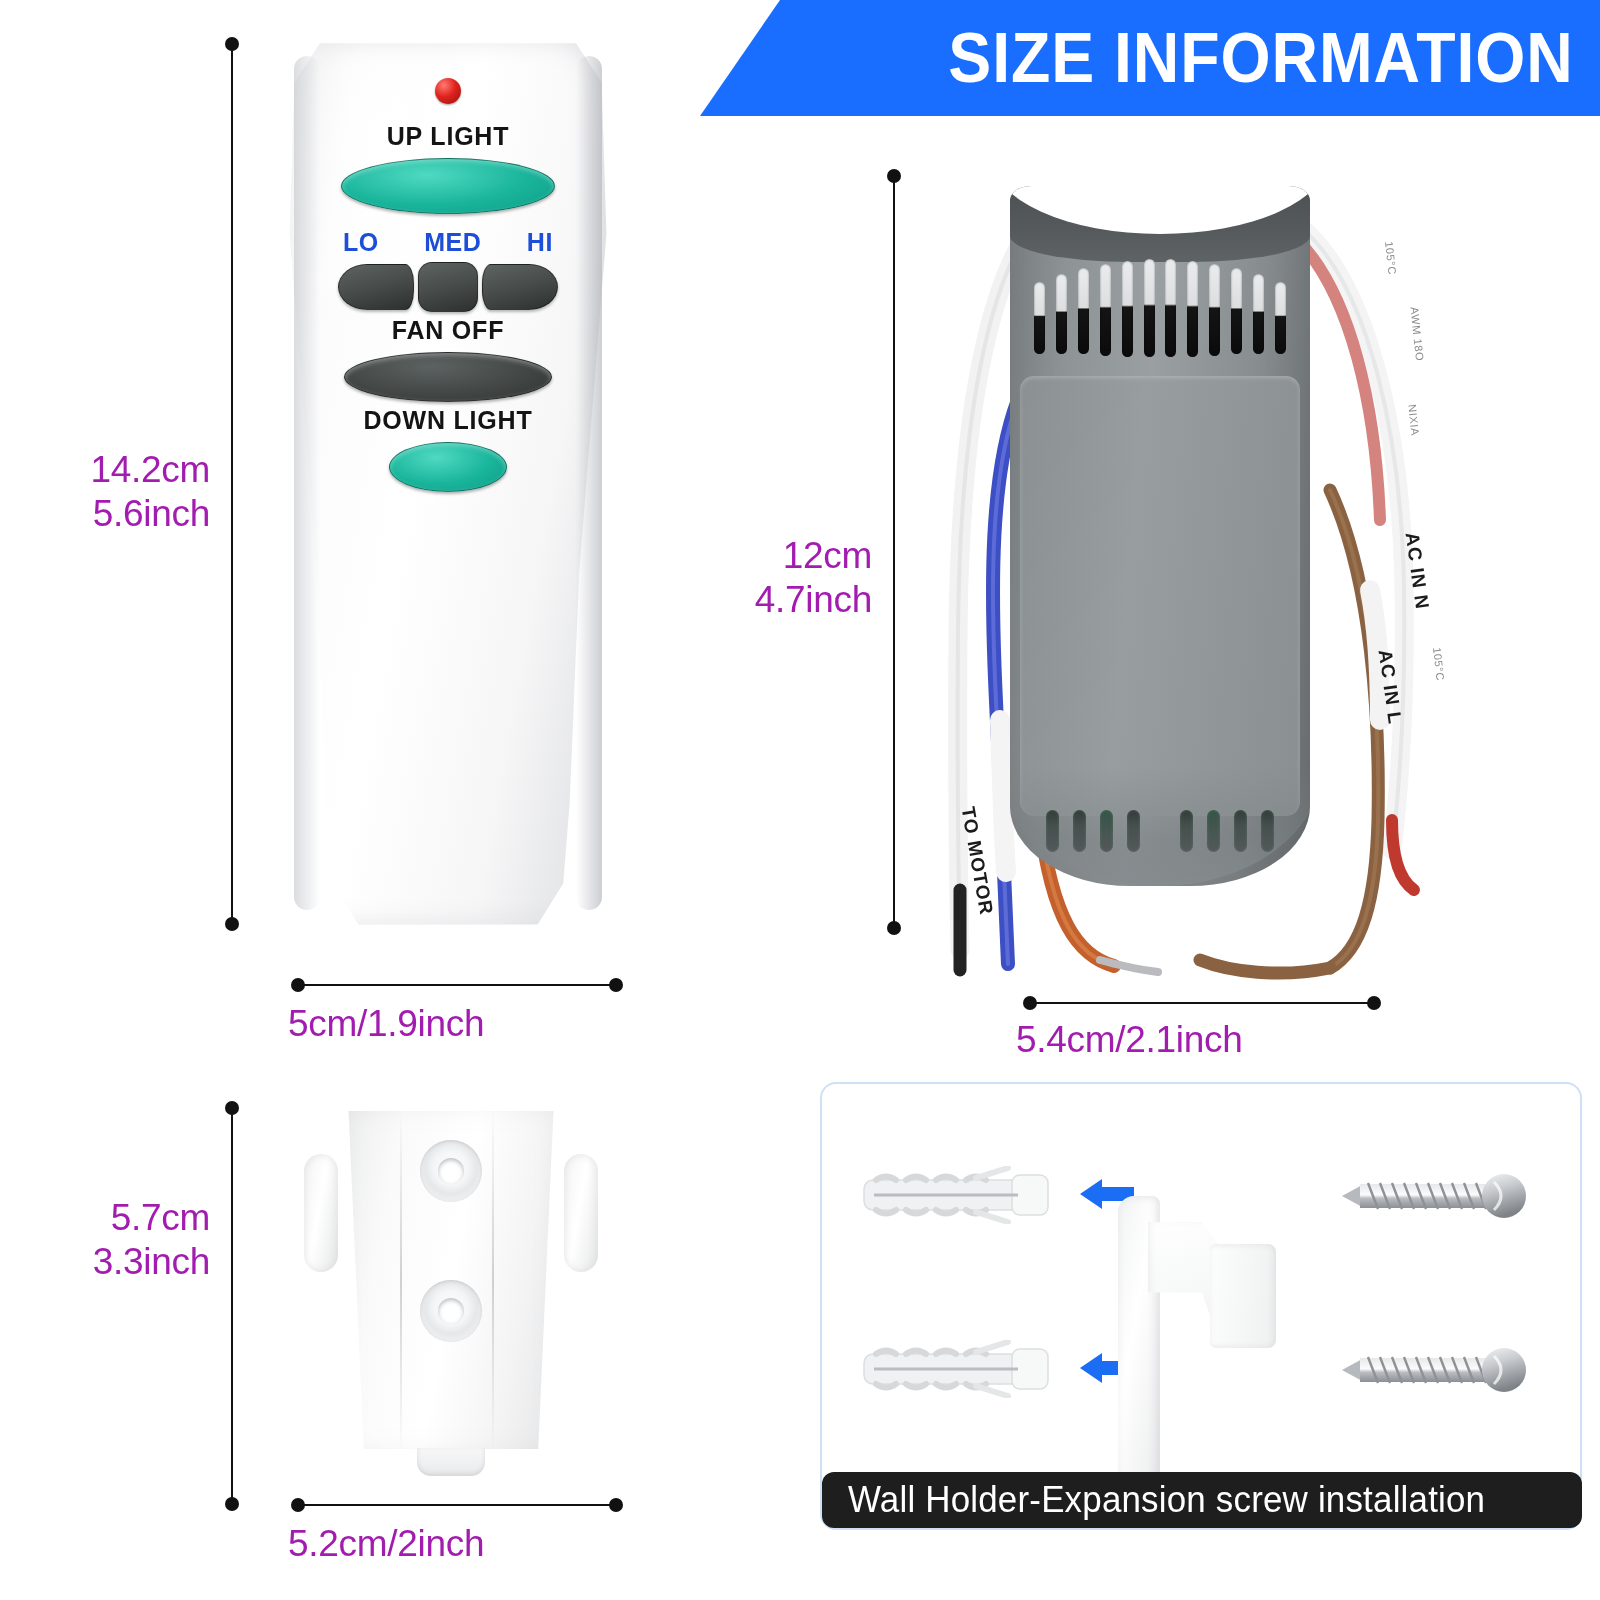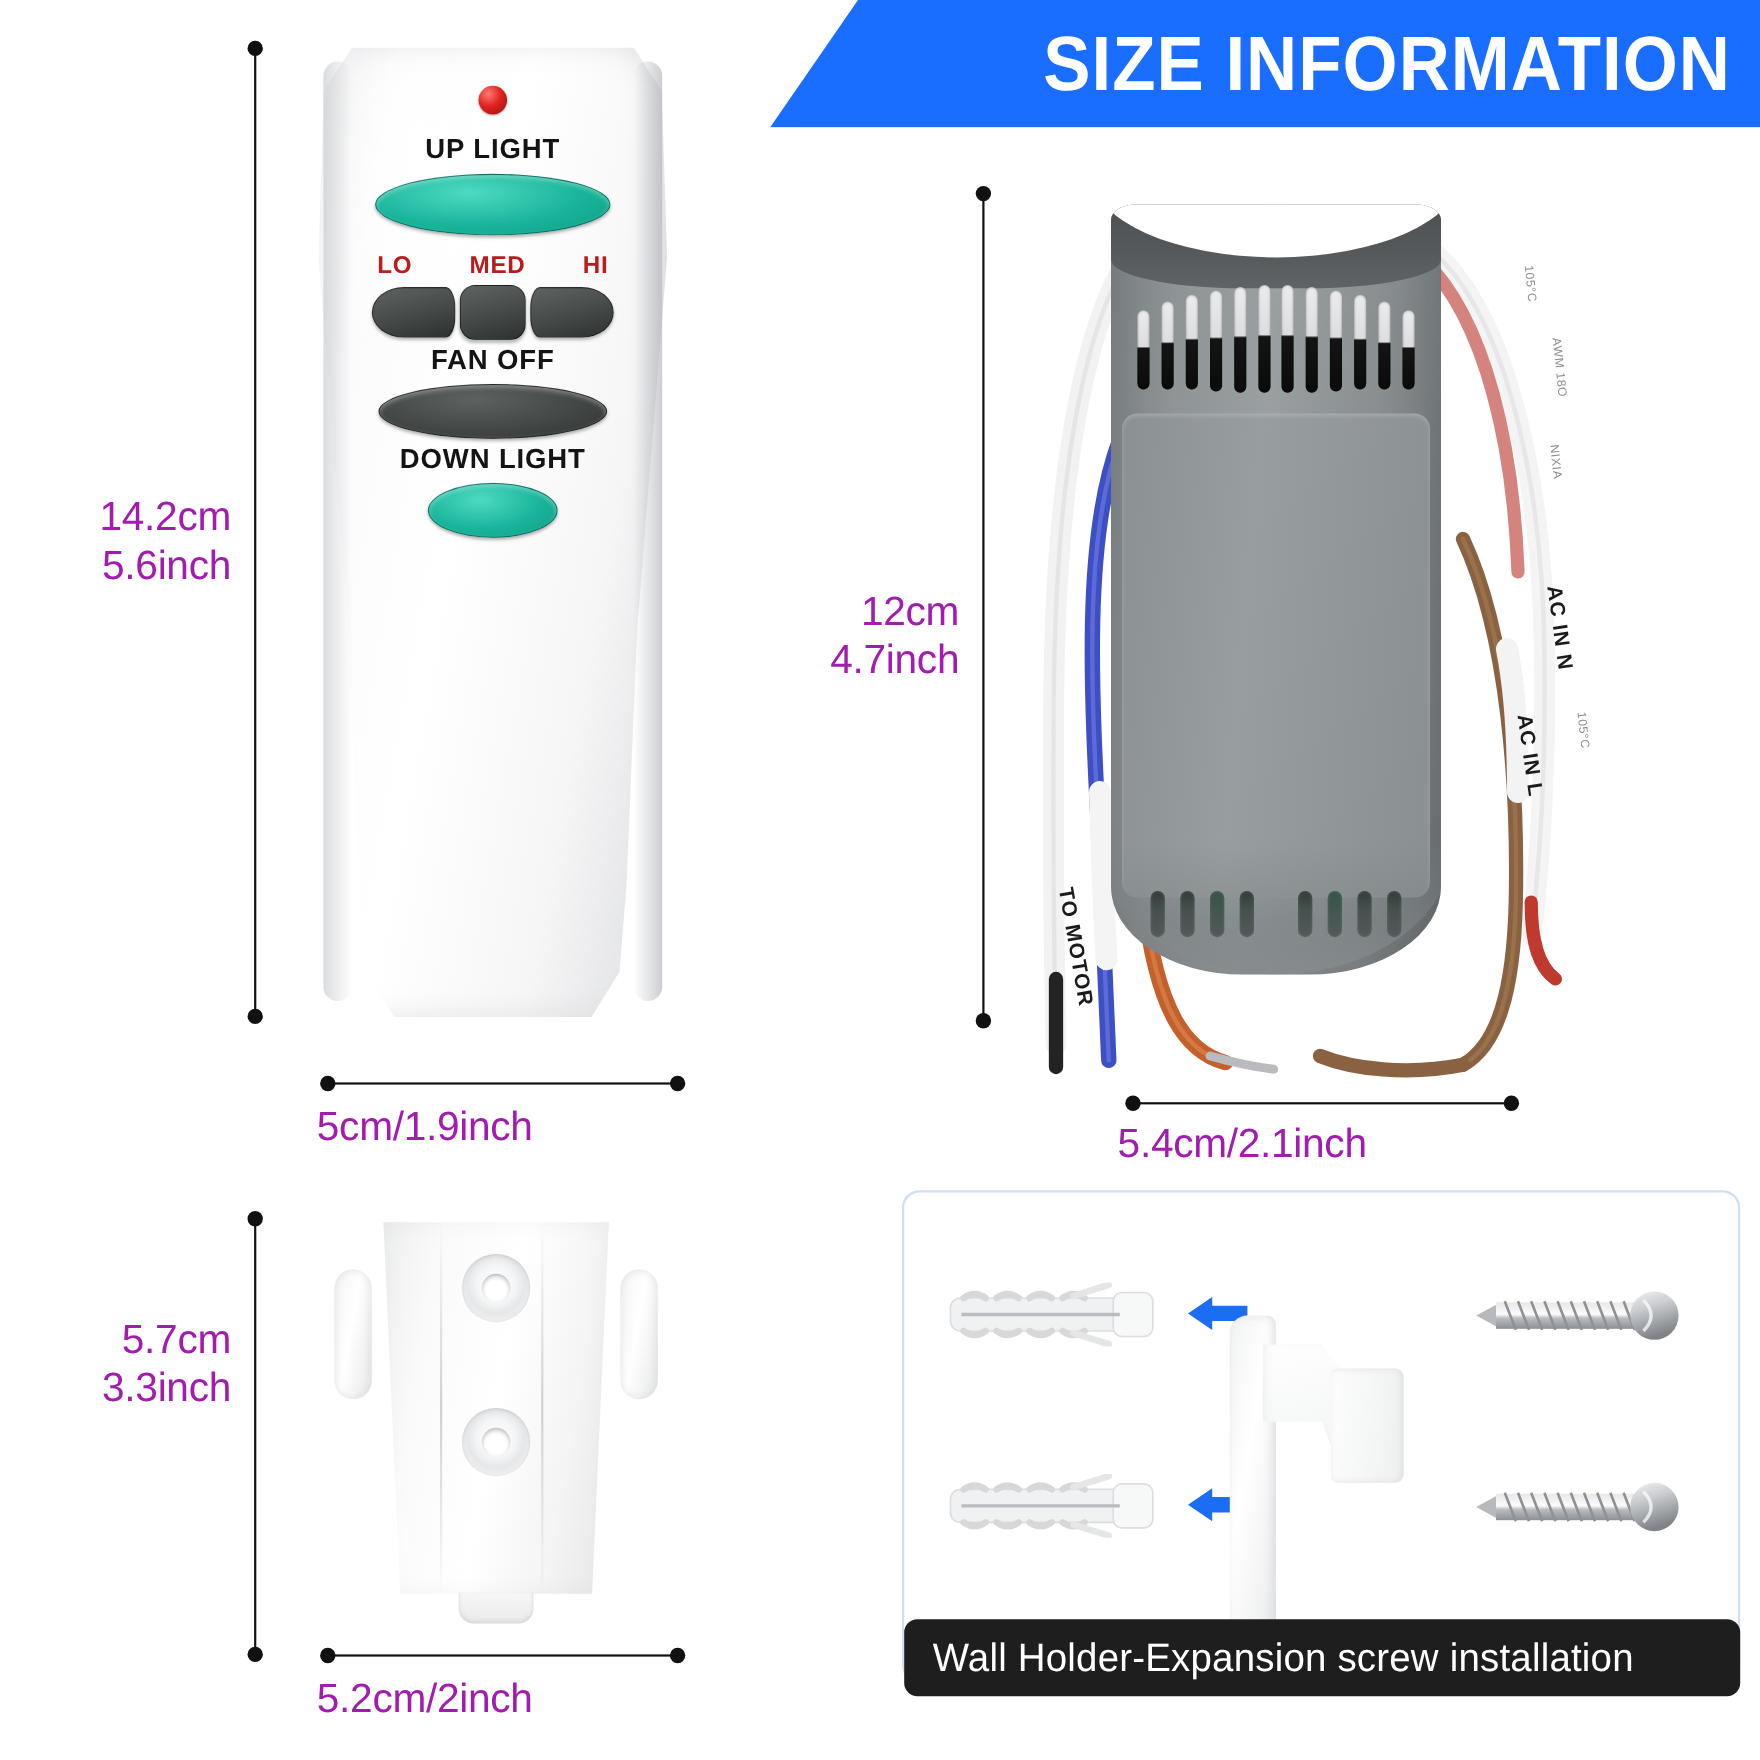--- a/index.html
+++ b/index.html
@@ -160,23 +160,23 @@
   }
   .speed-labels {
     width: 222px;
     display: flex;
     justify-content: space-between;
     margin: 14px 0 5px;
     padding: 0 6px;
     box-sizing: border-box;
   }
   .speed-labels span {
-    font-size: 22px;
+    font-size: 25px;
     font-weight: bold;
-    color: #b91c1c;
+    color: #1d4ed8;
     letter-spacing: 0.6px;
   }
   .speed-row {
     width: 230px;
     display: flex;
     justify-content: center;
     align-items: center;
     gap: 4px;
   }
   .spd {
@@ -465,21 +465,21 @@
     position: absolute;
     left: 92px; top: 48px;
     width: 66px; height: 104px;
     background: linear-gradient(95deg, #fdfdfd, #eef0f0);
     border-radius: 6px 8px 8px 6px;
     box-shadow: inset -2px 0 6px rgba(200,202,207,0.45);
   }
   .caption-bar {
     position: absolute;
     left: 822px; top: 1472px;
-    width: 760px; height: 70px;
+    width: 760px; height: 56px;
     background: #1e1e1e;
     border-radius: 12px;
     display: flex;
     align-items: center;
     padding-left: 26px;
     box-sizing: border-box;
   }
   .caption-text {
     color: #ffffff;
     font-size: 36px;

